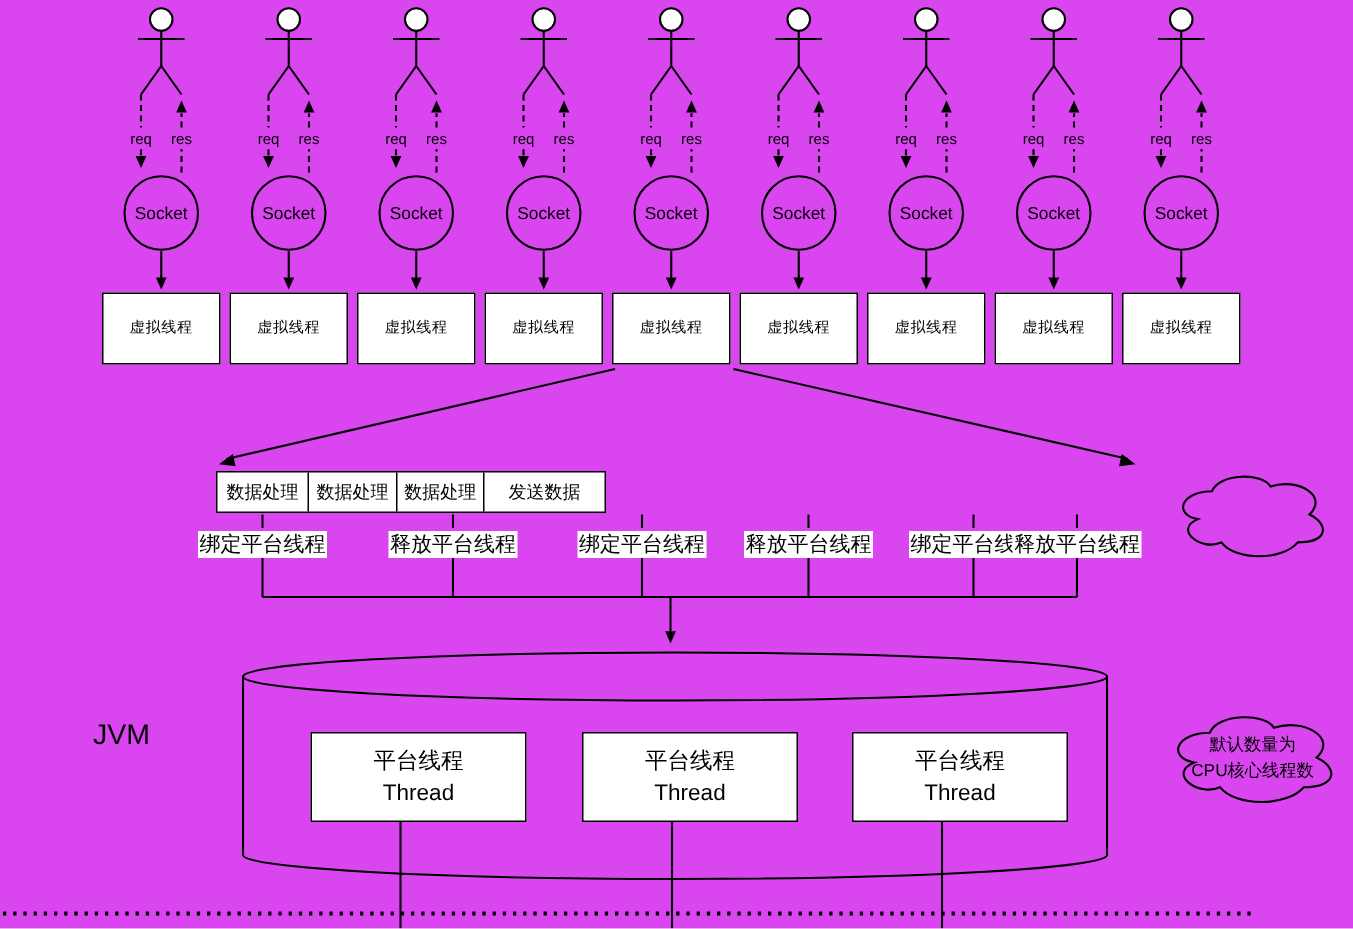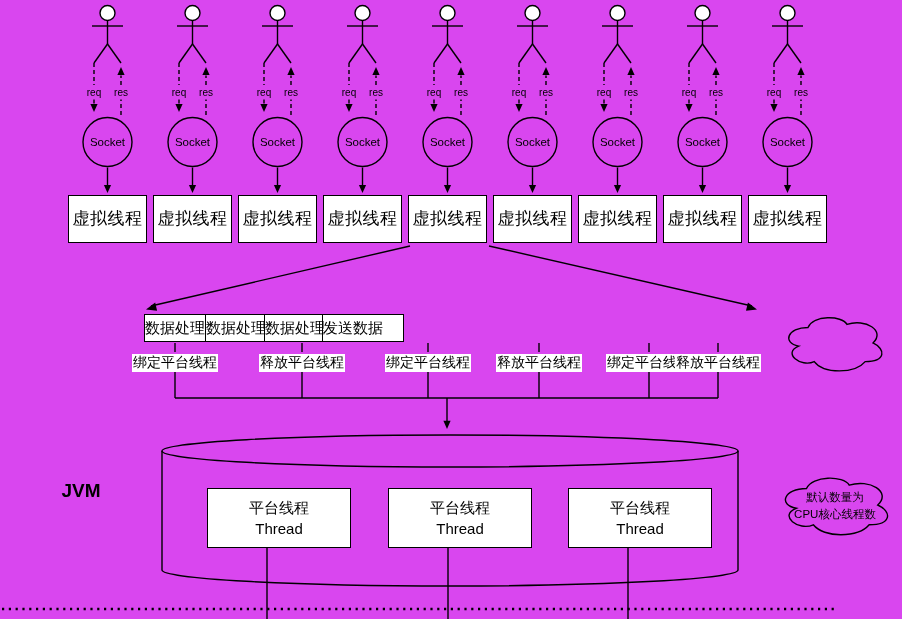--- a/index.html
+++ b/index.html
@@ -17,32 +17,32 @@
   .dots { stroke:#000; stroke-width:2.6; stroke-dasharray:2.2 4.6; fill:none; }
 
   
   .columns { position:absolute; left:65px; top:0; display:flex; z-index:1; }
   .column  { width:85px; display:flex; flex-direction:column; align-items:center; }
   svg.figure text { fill:#000; text-anchor:middle; }
   .reqres  { font-size:10px; }
   .socket-text { font-size:11.5px; }
   .vbox {
     margin-top:0px; width:77px; height:46px; border:1.5px solid #000;
-    background:#fff; font-size:17px; line-height:46px; text-align:center;
+    background:#fff; font-size:10px; line-height:46px; text-align:center;
     letter-spacing:0.5px; box-sizing:content-box;
   }
 
   
   .bar {
     position:absolute; left:144px; top:314px; display:flex;
     border:1.5px solid #000; background:#fff; z-index:1;
   }
   .seg {
-    box-sizing:border-box; height:26px; line-height:26px; text-align:left;
-    font-size:15px; border-right:1.5px solid #000; white-space:nowrap;
+    box-sizing:border-box; height:26px; line-height:26px; text-align:center;
+    font-size:12px; border-right:1.5px solid #000; white-space:nowrap;
   }
   .seg:last-of-type { border-right:none; }
 
   
   .event-label {
     position:absolute; top:354px; transform:translateX(-50%);
     font-size:14px; white-space:nowrap; z-index:1; background:#fff; padding:0 1px;
   }
 
   
@@ -57,21 +57,21 @@
   .cloud-text {
     position:absolute; text-align:center; font-size:11.5px; line-height:1.5;
     z-index:1; white-space:nowrap;
   }
   .cloud-text-1 { left:779px; top:324px; width:110px; }
   .cloud-text-2 { left:775px; top:489px; width:120px; }
 
   
   .jvm-label {
     position:absolute; left:18px; top:479px; width:126px; text-align:center;
-    font-weight:bold; font-size:19px; line-height:1.25; z-index:1;
+    font-weight:normal; font-size:19px; line-height:1.25; z-index:1;
   }
 </style>
 </head>
 <body>
 
 <div class="canvas">
 
   <svg class="bgsvg" width="902" height="619" viewBox="0 0 902 619">
 
     <g class="st">

